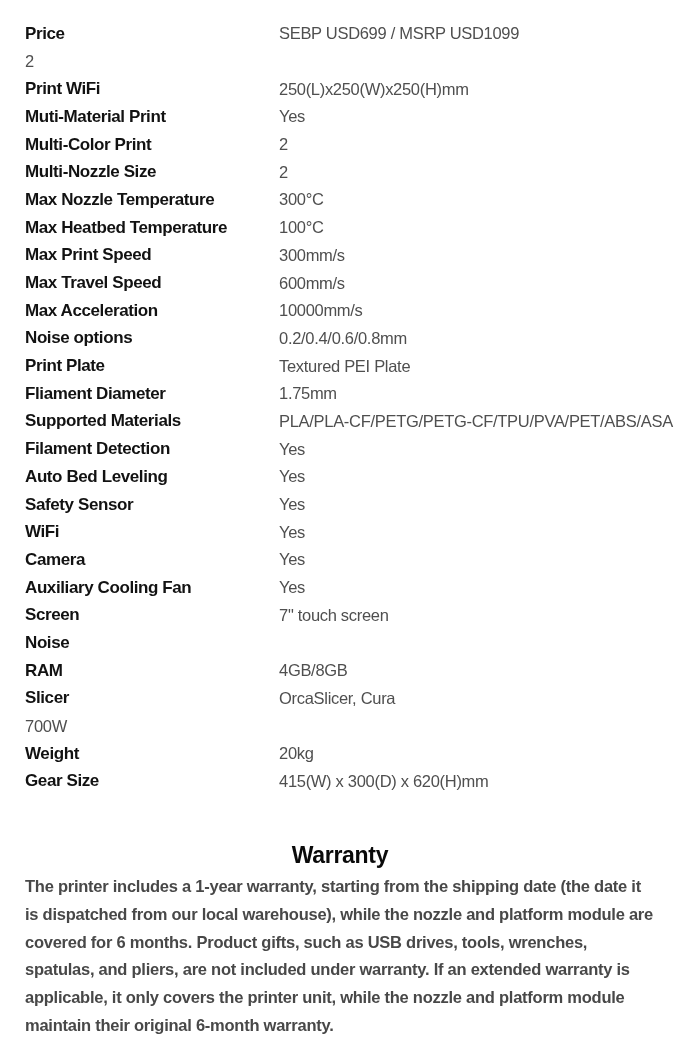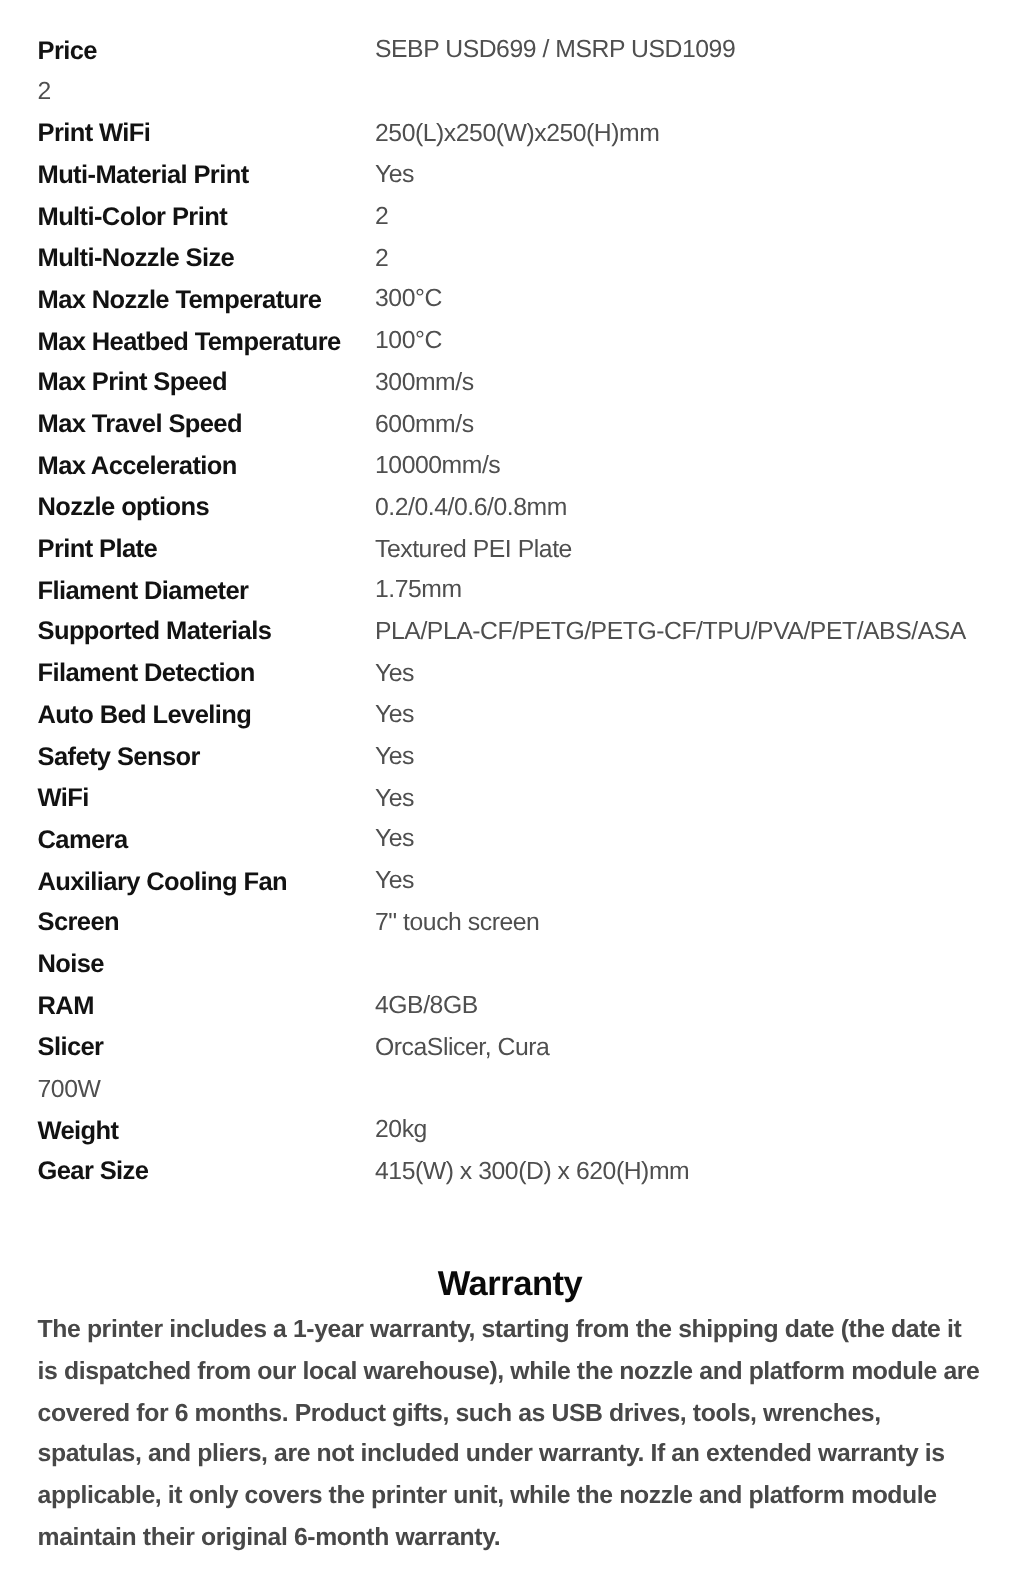--- a/index.html
+++ b/index.html
@@ -19,20 +19,21 @@
   .page{
     box-sizing:border-box;
     width:680px; height:1061px;
     padding:20px 25px 0 25px;
   }
   .spec-table{ width:100%; }
   .spec-row{
     display:flex;
     align-items:center;
     height:27.7px;
+    gap:29px;
   }
   .spec-label{
     width:225px;
     flex:0 0 225px;
     font-size:17px;
     font-weight:700;
     color:var(--label-color);
     letter-spacing:-0.4px;
     white-space:nowrap;
   }
@@ -104,21 +105,21 @@
       </div>
       <div class="spec-row">
         <div class="spec-label">Max Travel Speed</div>
         <div class="spec-value">600mm/s</div>
       </div>
       <div class="spec-row">
         <div class="spec-label">Max Acceleration</div>
         <div class="spec-value">10000mm/s</div>
       </div>
       <div class="spec-row">
-        <div class="spec-label">Nozzle options</div>
+        <div class="spec-label">Noise options</div>
         <div class="spec-value">0.2/0.4/0.6/0.8mm</div>
       </div>
       <div class="spec-row">
         <div class="spec-label">Print Plate</div>
         <div class="spec-value">Textured PEI Plate</div>
       </div>
       <div class="spec-row">
         <div class="spec-label">Fliament Diameter</div>
         <div class="spec-value">1.75mm</div>
       </div>

